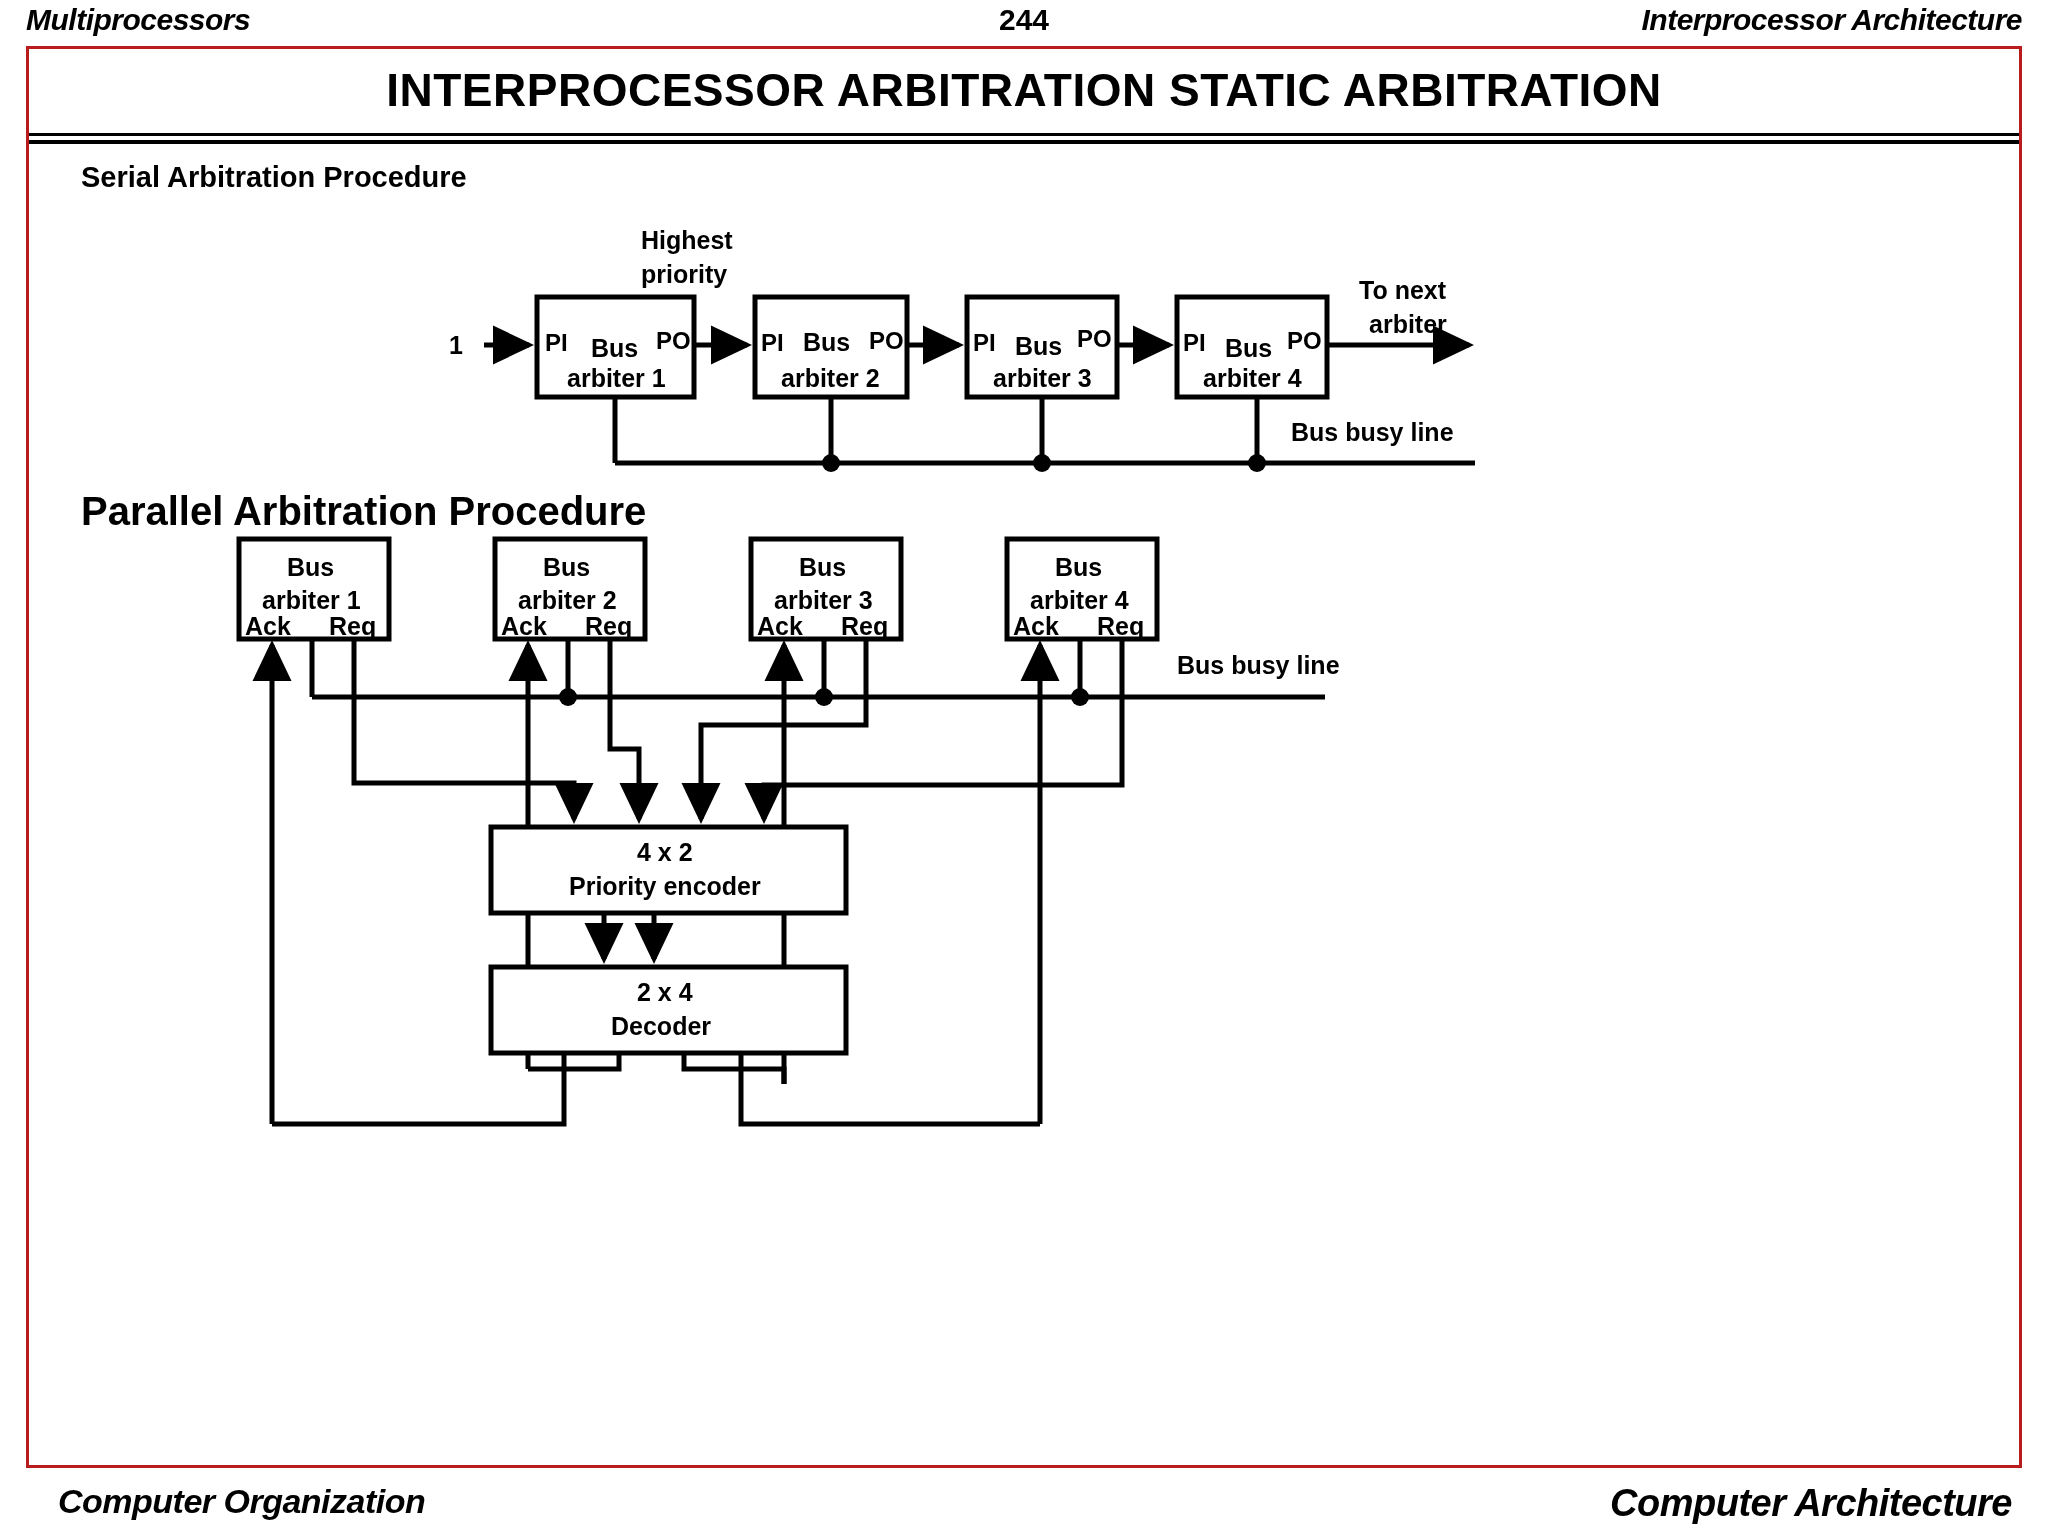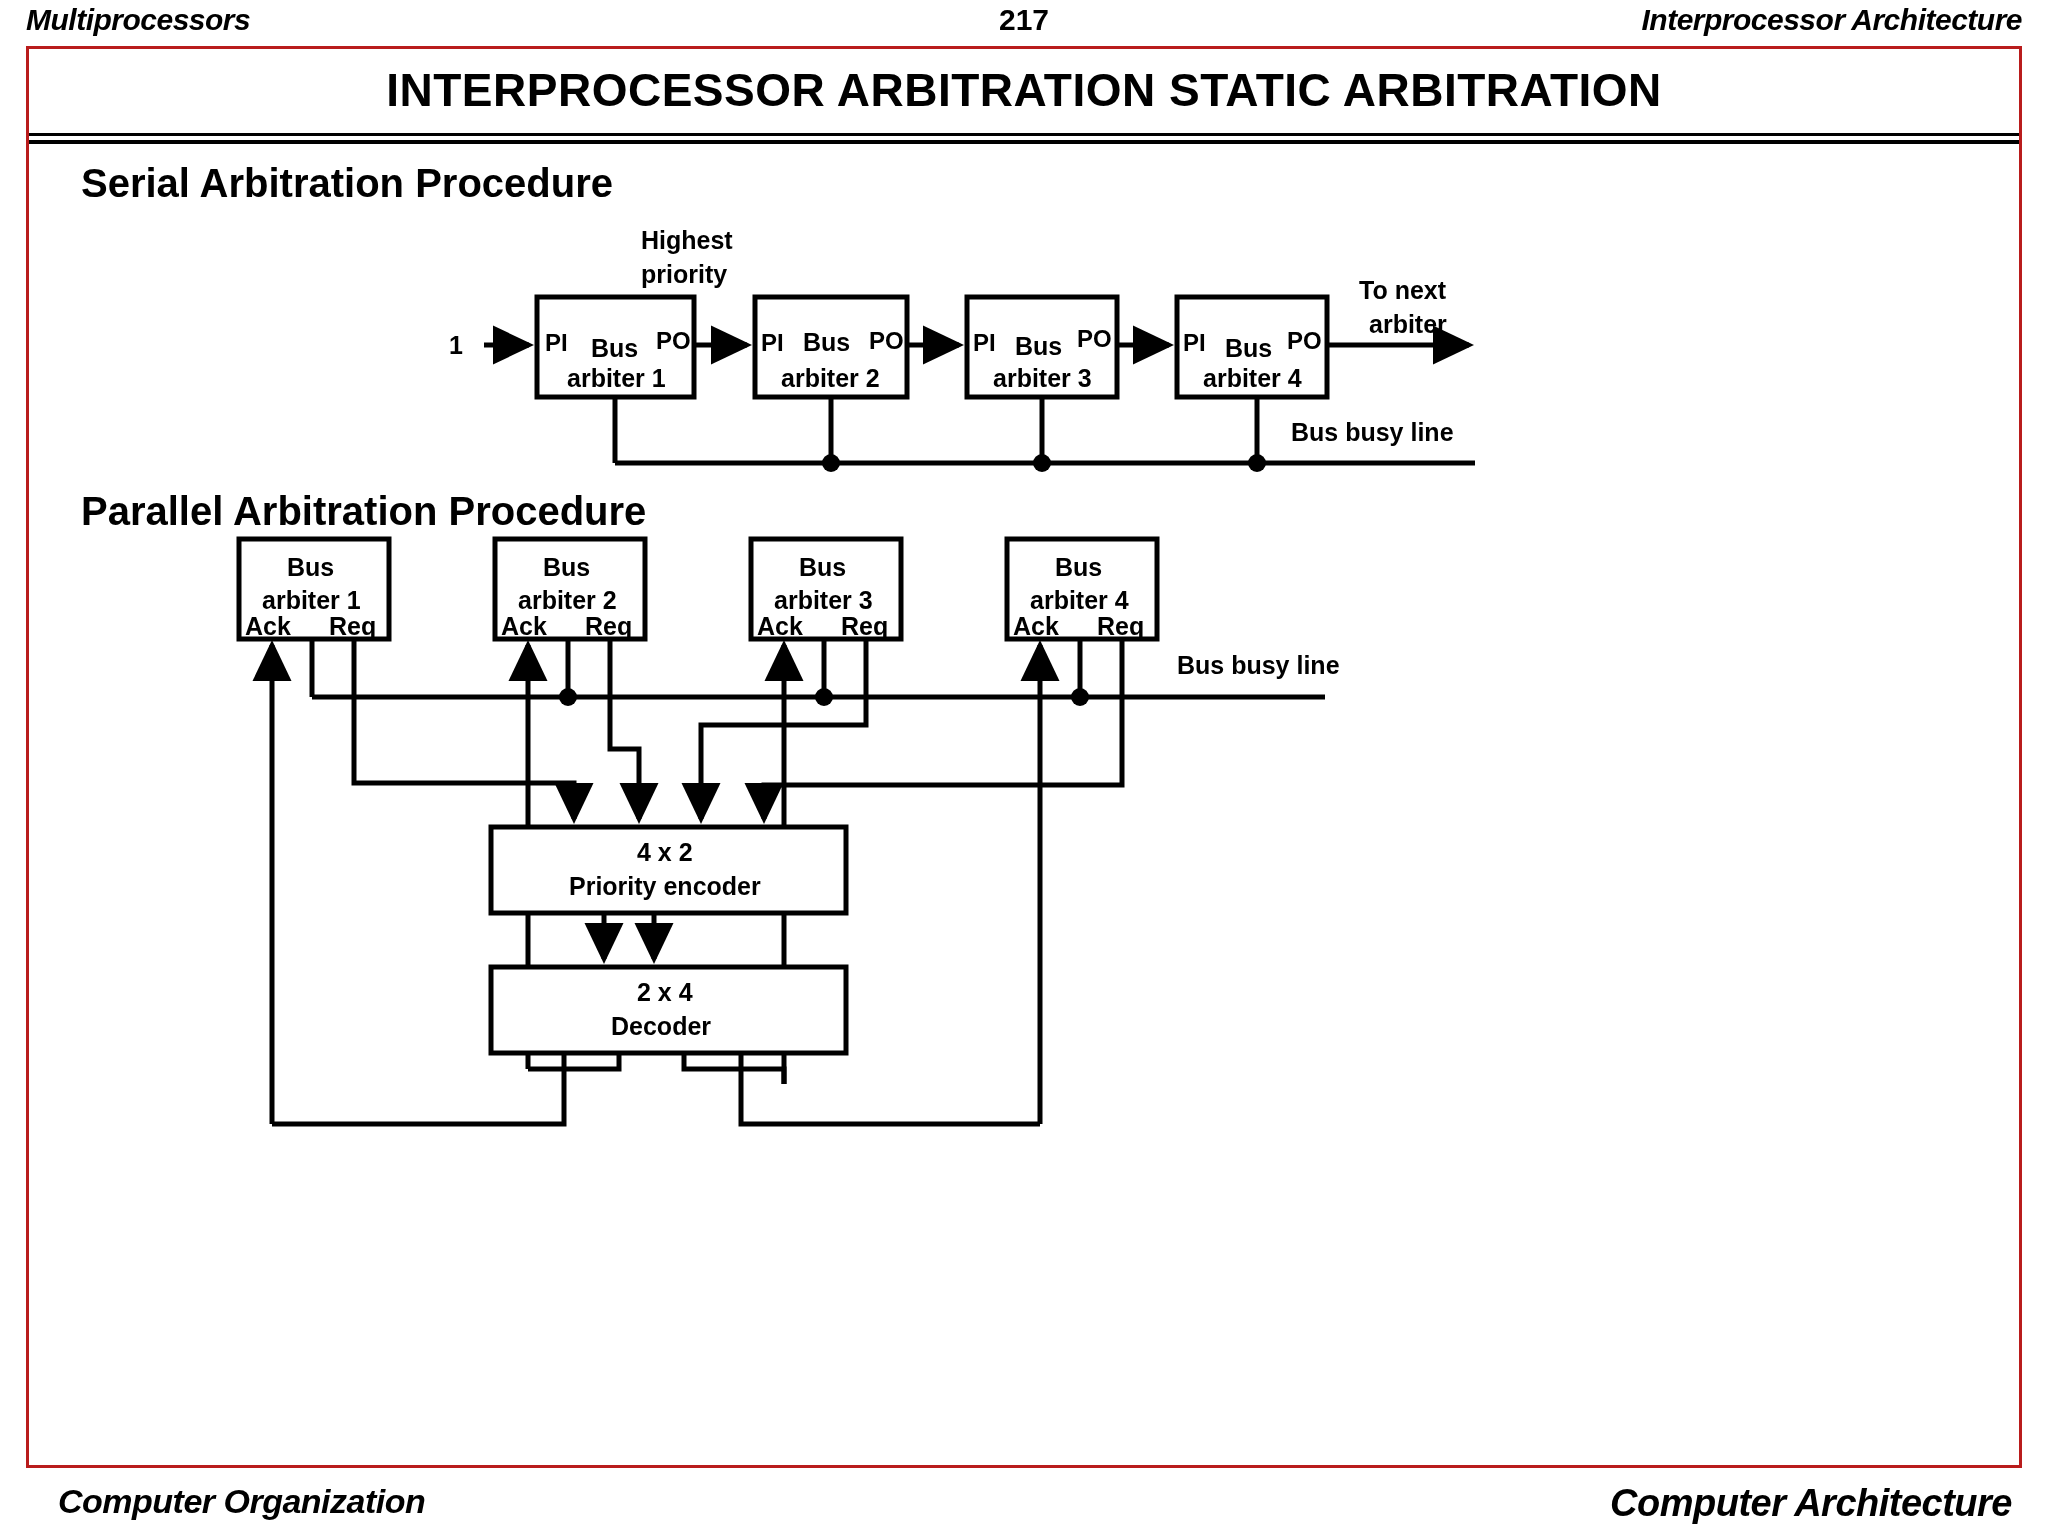--- a/index.html
+++ b/index.html
@@ -12,21 +12,21 @@
      font-family:"Liberation Sans",sans-serif;letter-spacing:-0.5px;}
   .runhead .rh-page{position:absolute;left:0;right:0;top:3px;text-align:center;font-size:30px;font-weight:bold;}
   .runhead .rh-right{position:absolute;right:26px;top:3px;font-size:30px;font-weight:bold;font-style:italic;letter-spacing:-0.5px;}
 
   
   .frame{position:absolute;left:26px;top:46px;width:1996px;height:1422px;border:3px solid #b91c1c;box-sizing:border-box;}
   .slide-title{position:absolute;left:0;right:0;top:14px;text-align:center;font-size:46px;font-weight:bold;letter-spacing:0.5px;}
   .rule1{position:absolute;left:0;right:0;top:84px;height:3px;background:#000;}
   .rule2{position:absolute;left:0;right:0;top:91px;height:4px;background:#000;}
 
-  .sec-serial{position:absolute;left:52px;top:112px;font-size:40px;font-weight:bold;}
+  .sec-serial{position:absolute;left:52px;top:112px;font-size:29px;font-weight:bold;}
   .sec-parallel{position:absolute;left:52px;top:440px;font-size:40px;font-weight:bold;}
 
   .diagram{position:absolute;left:0;top:0;width:1996px;height:1422px;}
 
   
   .footer{position:absolute;left:0;top:1480px;width:2048px;height:56px;}
   .footer .f-left{position:absolute;left:58px;top:2px;font-size:34px;font-weight:bold;font-style:italic;letter-spacing:-0.5px;}
   .footer .f-right{position:absolute;right:36px;top:2px;font-size:38px;font-weight:bold;font-style:italic;letter-spacing:-0.5px;}
 
   svg text{font-family:"Liberation Sans",sans-serif;fill:#000;}
@@ -35,21 +35,21 @@
   .boxline{fill:#ffffff;stroke:#000000;stroke-width:5;}
   .wire{stroke:#000000;stroke-width:5;fill:none;stroke-linecap:butt;}
 </style>
 </head>
 <body>
 
 <div class="page">
 
   <div class="runhead">
     <div class="rh-left">Multiprocessors</div>
-    <div class="rh-page">217</div>
+    <div class="rh-page">244</div>
     <div class="rh-right">Interprocessor Architecture</div>
   </div>
 
   <div class="frame">
     <div class="slide-title">INTERPROCESSOR  ARBITRATION STATIC  ARBITRATION</div>
     <div class="rule1"></div>
     <div class="rule2"></div>
 
     <div class="sec-serial">Serial Arbitration Procedure</div>
     <div class="sec-parallel">Parallel Arbitration Procedure</div>

